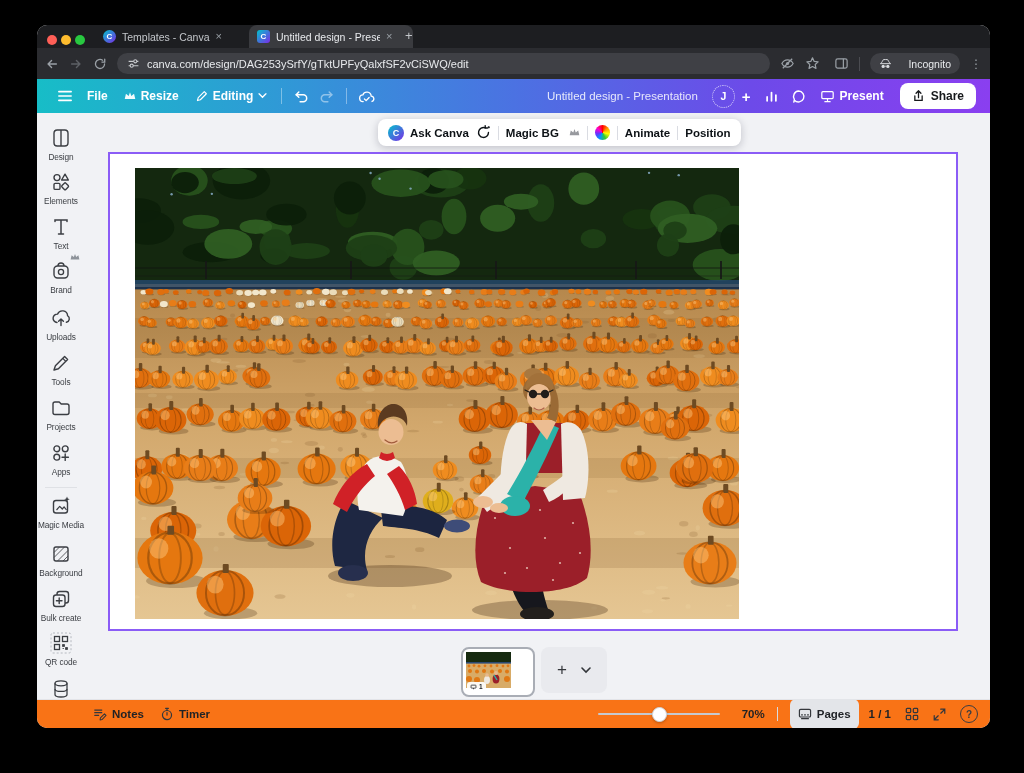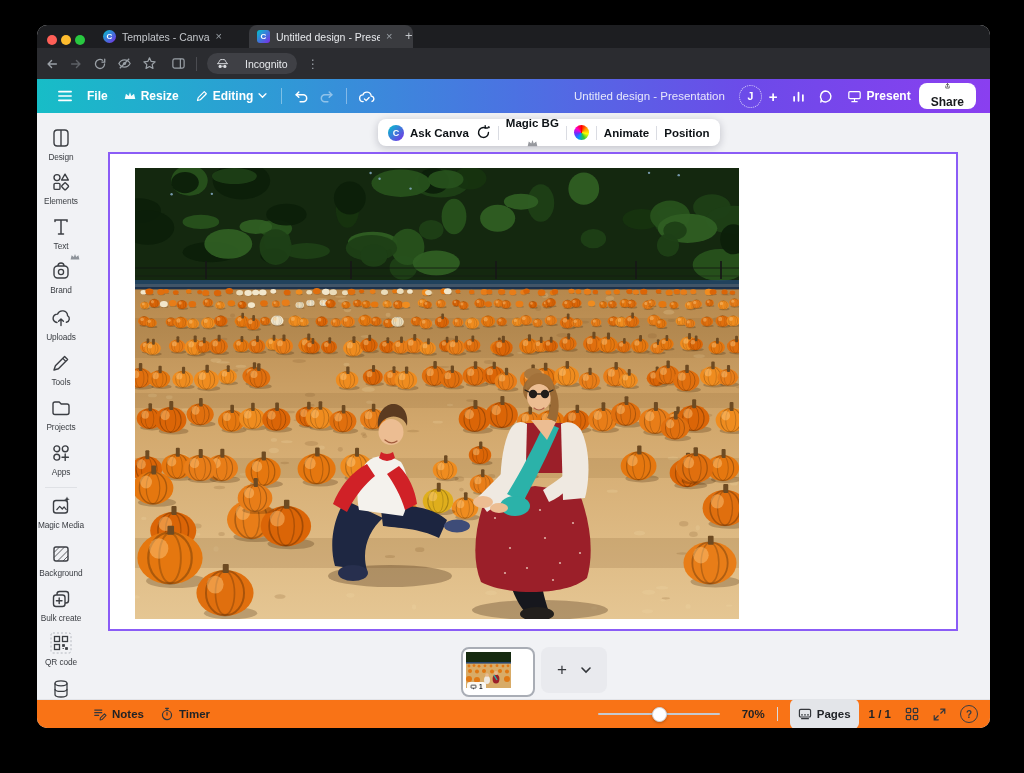--- a/index.html
+++ b/index.html
@@ -86,20 +86,30 @@
     <span class="navic dim">
       <svg width="14" height="14" viewBox="0 0 16 16">
           <path d="M3 8h9.5M8.5 4l4 4-4 4" stroke="#9aa0a6" stroke-width="1.6" fill="none" stroke-linecap="round" stroke-linejoin="round"></path>
         </svg>
       </span>
     <span class="navic">
       <svg width="14" height="14" viewBox="0 0 16 16">
           <path d="M13.2 8A5.2 5.2 0 1 1 11 3.7M13.4 2.6v3.2h-3.2" stroke="#9aa0a6" stroke-width="1.5" fill="none" stroke-linecap="round"></path>
         </svg>
       </span>
+    <div class="urlpill">
+      <span>
+        <svg width="13" height="13" viewBox="0 0 16 16">
+            <path d="M2 5.3h12M2 10.7h12" stroke="#c8cace" stroke-width="1.4"></path>
+            <circle cx="10.2" cy="5.3" r="1.9" fill="#3f4045" stroke="#c8cace" stroke-width="1.3"></circle>
+            <circle cx="5.8" cy="10.7" r="1.9" fill="#3f4045" stroke="#c8cace" stroke-width="1.3"></circle>
+          </svg>
+        </span>
+      <span style="overflow:hidden;white-space:nowrap;">canva.com/design/DAG253ySrfY/gTktUPFyQalxfSF2vCiSWQ/edit</span>
+    </div>
     <span>
       <svg width="15" height="15" viewBox="0 0 16 16">
           <path d="M2 8s2.2-3.8 6-3.8S14 8 14 8s-2.2 3.8-6 3.8S2 8 2 8z" stroke="#9aa0a6" stroke-width="1.3" fill="none"></path>
           <circle cx="8" cy="8" r="1.7" fill="#9aa0a6"></circle>
           <path d="M3 13 13 3" stroke="#9aa0a6" stroke-width="1.4"></path>
         </svg>
       </span>
     <span>
       <svg width="15" height="15" viewBox="0 0 16 16">
           <path d="m8 2 1.8 3.8 4.2.5-3.1 2.8.8 4.1L8 11.2 4.3 13.2l.8-4.1L2 6.3l4.2-.5z" stroke="#9aa0a6" stroke-width="1.3" fill="none" stroke-linejoin="round"></path>
@@ -186,21 +196,21 @@
           <path d="M8 2.2a5.8 5.8 0 1 1-4.3 9.7L3 14l.6-2.9A5.8 5.8 0 0 1 8 2.2z" stroke="#fff" stroke-width="1.5" fill="none" stroke-linejoin="round"></path>
         </svg>
       </span>
     <span class="hbtn">
       <svg width="15" height="14" viewBox="0 0 16 16">
           <rect x="1.5" y="3" width="13" height="8" rx="1.2" stroke="#fff" stroke-width="1.4" fill="none"></rect>
           <path d="M8 11v2.2M5 14.5h6" stroke="#fff" stroke-width="1.4" stroke-linecap="round"></path>
         </svg>
       <span>Present</span>
       </span>
-    <span class="sharebtn" style="flex-direction:column;">
+    <span class="sharebtn" style="margin-left:8px;">
       <svg width="13" height="14" viewBox="0 0 16 16">
           <path d="M8 10V2M5 4.6 8 1.6l3 3" stroke="#17191c" stroke-width="1.6" fill="none" stroke-linecap="round" stroke-linejoin="round"></path>
           <path d="M3.5 8v5.5h9V8" stroke="#17191c" stroke-width="1.6" fill="none" stroke-linecap="round"></path>
         </svg>
       <span>Share</span>
       </span>
   </div>
 
   <div class="abs ctx">
     <span class="r" style="gap:6px;">
@@ -208,21 +218,21 @@
       <span>Ask Canva</span>
       </span>
     <span>
       <svg width="15" height="15" viewBox="0 0 16 16">
           <path d="M13.3 8A5.3 5.3 0 1 1 9.8 3" stroke="#0d1216" stroke-width="1.5" fill="none" stroke-linecap="round"></path>
           <path d="M9.8 0.8v2.4h2.4" stroke="#0d1216" stroke-width="1.5" fill="none" stroke-linecap="round" stroke-linejoin="round"></path>
           <path d="M13.6 1.6v1.6M12.8 2.4h1.6" stroke="#0d1216" stroke-width="1" stroke-linecap="round"></path>
         </svg>
       </span>
     <span class="ctxsep"></span>
-    <span class="r" style="gap:10px;flex-direction:column;">
+    <span class="r" style="gap:10px;">
       <span>Magic BG</span>
       <svg width="11" height="9" viewBox="0 0 16 12">
           <path d="M1 10 2.6 3l3.6 3L8 1l1.8 5 3.6-3L15 10z" fill="#97999e"></path>
         </svg>
       </span>
     <span class="ctxsep"></span>
     <span class="wheel"></span>
     <span class="ctxsep"></span>
     <span>Animate</span>
     <span class="ctxsep"></span>

